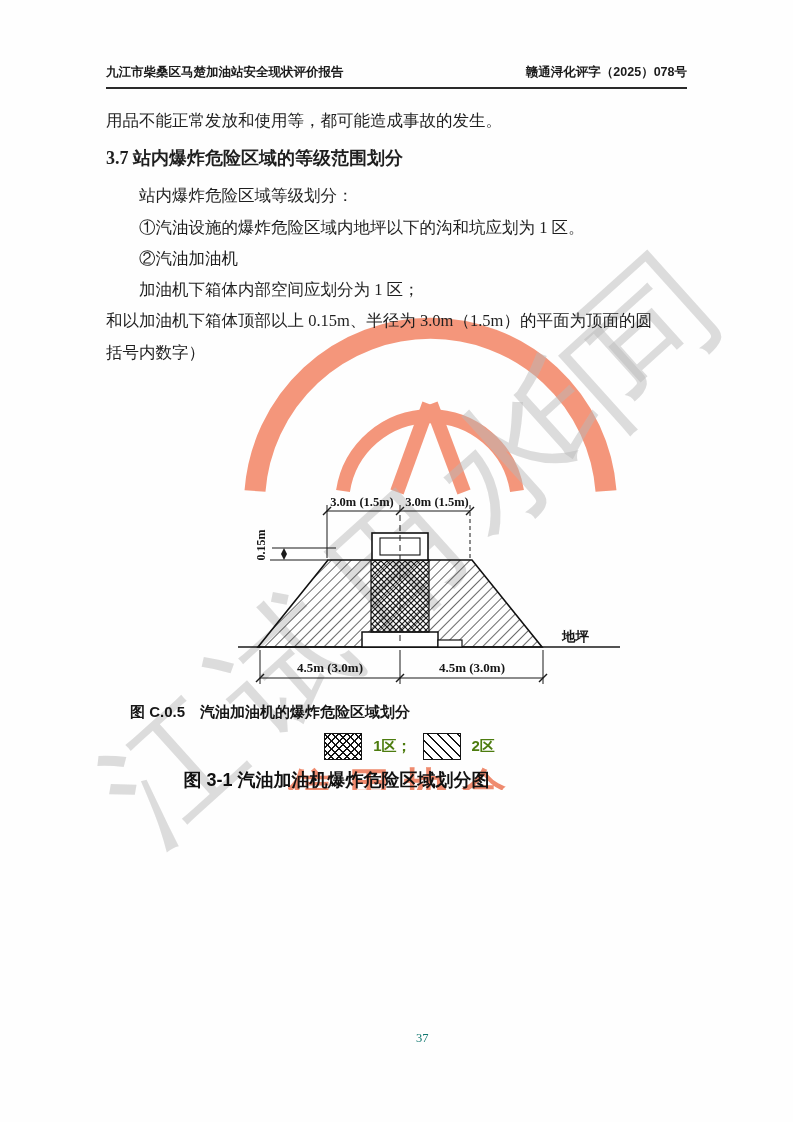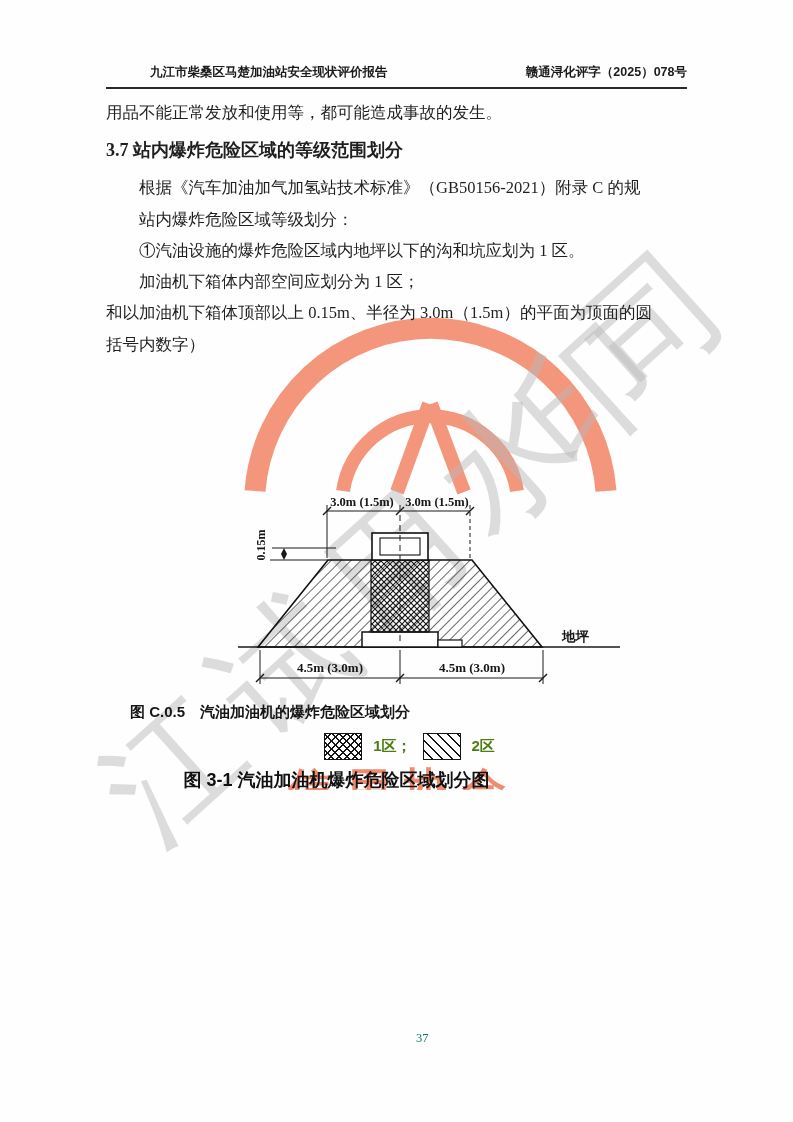--- a/index.html
+++ b/index.html
@@ -23,24 +23,24 @@
     font-family:"Liberation Sans","DejaVu Sans",sans-serif;
     font-weight:bold; font-size:44px; line-height:58px; letter-spacing:14px;
     white-space:nowrap;
   }
   
   .content{position:absolute; inset:0; z-index:2;}
   .hdr{
     position:absolute; top:64px; font-family:"Liberation Sans","DejaVu Sans",sans-serif;
     font-weight:bold; font-size:12.5px; color:#1b1b1b; white-space:nowrap;
   }
-  .hdr-left{left:106px;margin-left:44px;}
+  .hdr-left{left:106px;}
   .hdr-right{right:106px;}
   .hdr-rule{position:absolute; left:106px; right:106px; top:87px; height:2px; background:#2a2a2a;}
-  .col{position:absolute; left:106px; width:585px;}
+  .col{position:absolute; left:106px; width:585px;margin-top:8px;}
   .col-top{top:97px;}
   .col-bottom{top:801px;}
   .tline{
     height:31.3px; line-height:31.3px; font-size:16.5px; white-space:nowrap;
   }
   .ind{padding-left:33px;}
   .heading{
     height:44px; line-height:44px; font-size:18px; font-weight:bold;
     font-family:"Liberation Serif","DejaVu Serif",serif; white-space:nowrap;
   }
@@ -101,23 +101,23 @@
 
   <div class="content">
 
     <div class="hdr hdr-left">九江市柴桑区马楚加油站安全现状评价报告</div>
     <div class="hdr hdr-right">赣通浔化评字（2025）078号</div>
     <div class="hdr-rule"></div>
 
     <div class="col col-top">
       <div class="tline">用品不能正常发放和使用等，都可能造成事故的发生。</div>
       <div class="heading">3.7 站内爆炸危险区域的等级范围划分</div>
-      <div class="tline ind">根据《汽车加油加气加氢站技术标准》（GB50156-2021）附录 C 的规</div>
       <div class="tline ind">站内爆炸危险区域等级划分：</div>
       <div class="tline ind">①汽油设施的爆炸危险区域内地坪以下的沟和坑应划为 1 区。</div>
+      <div class="tline ind">②汽油加油机</div>
       <div class="tline ind">加油机下箱体内部空间应划分为 1 区；</div>
       <div class="tline">和以加油机下箱体顶部以上 0.15m、半径为 3.0m（1.5m）的平面为顶面的圆</div>
       <div class="tline">括号内数字）</div>
     </div>
 
     <svg class="fig-svg" width="793" height="212" viewBox="0 488 793 212">
       <defs>
         <pattern id="hatch" patternUnits="userSpaceOnUse" width="7" height="7" patternTransform="rotate(45)">
           <line x1="0" y1="0" x2="0" y2="7" stroke="#161616" stroke-width="1.3"></line>
         </pattern>

